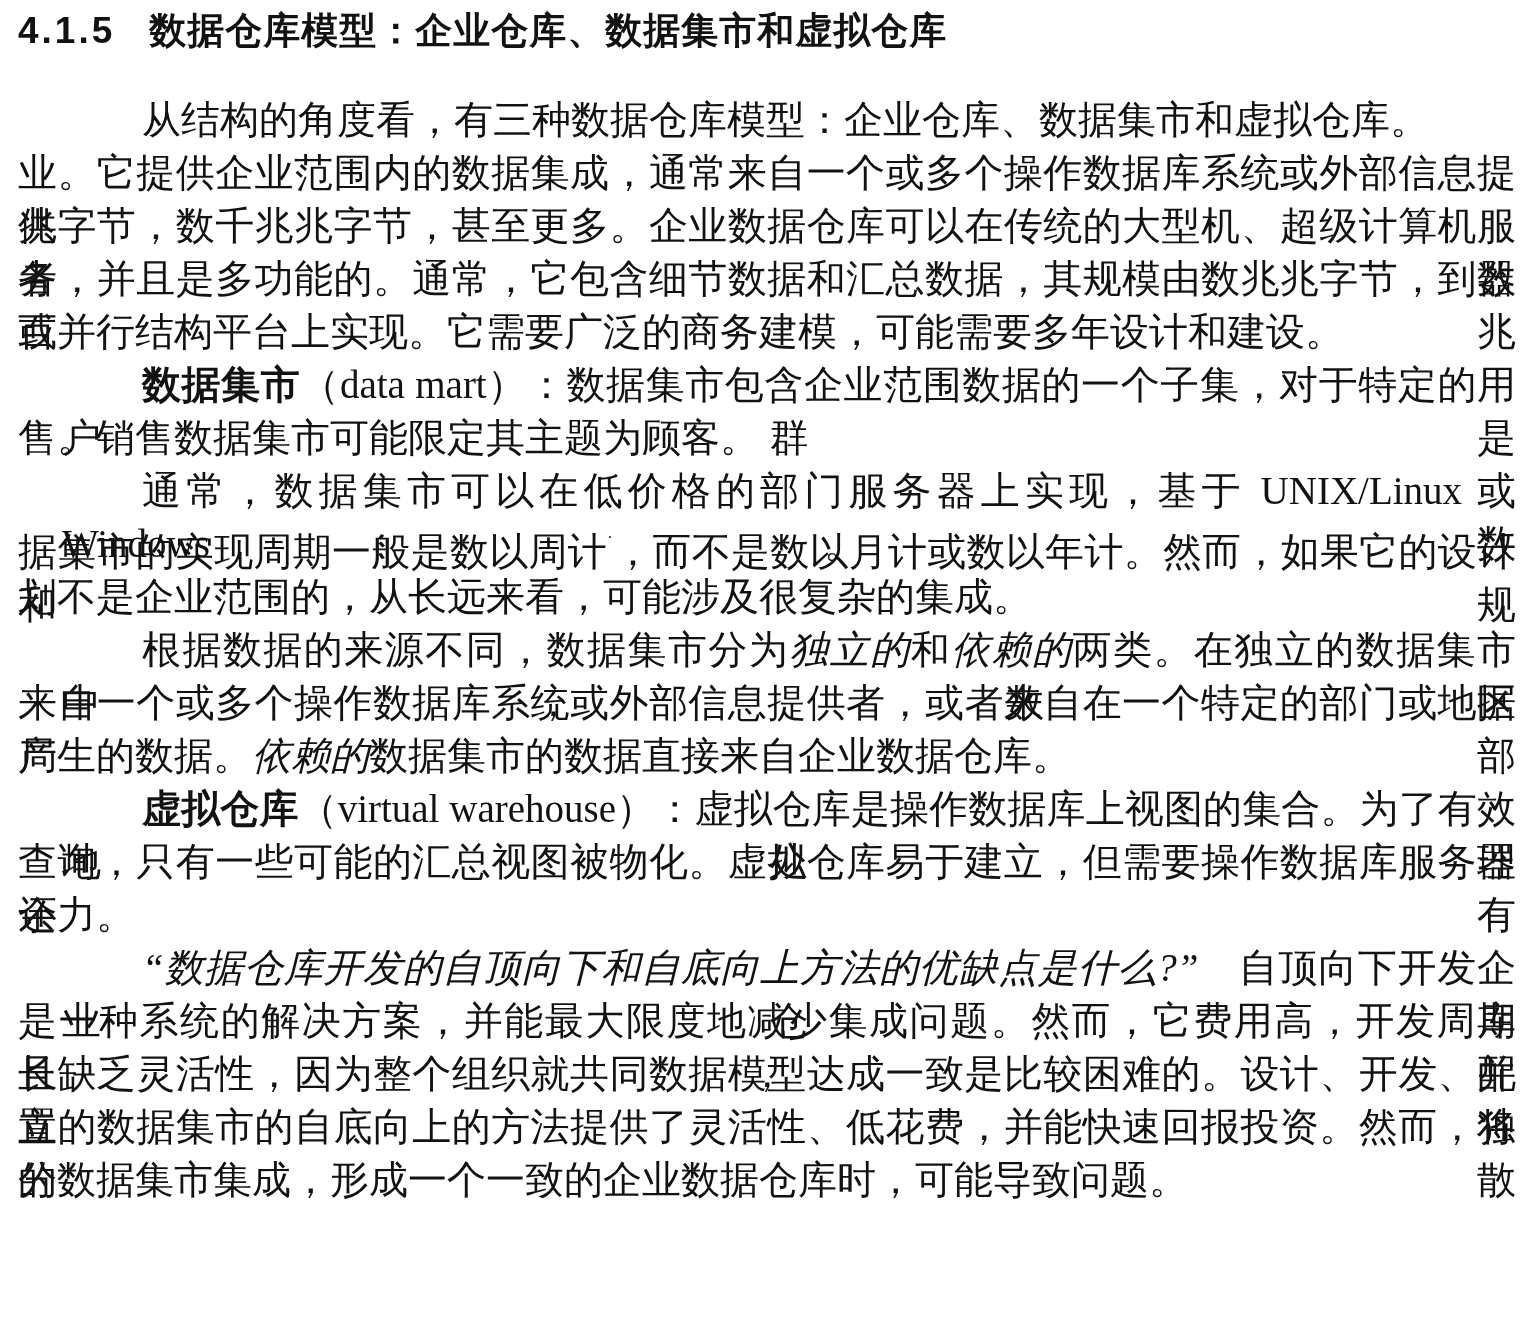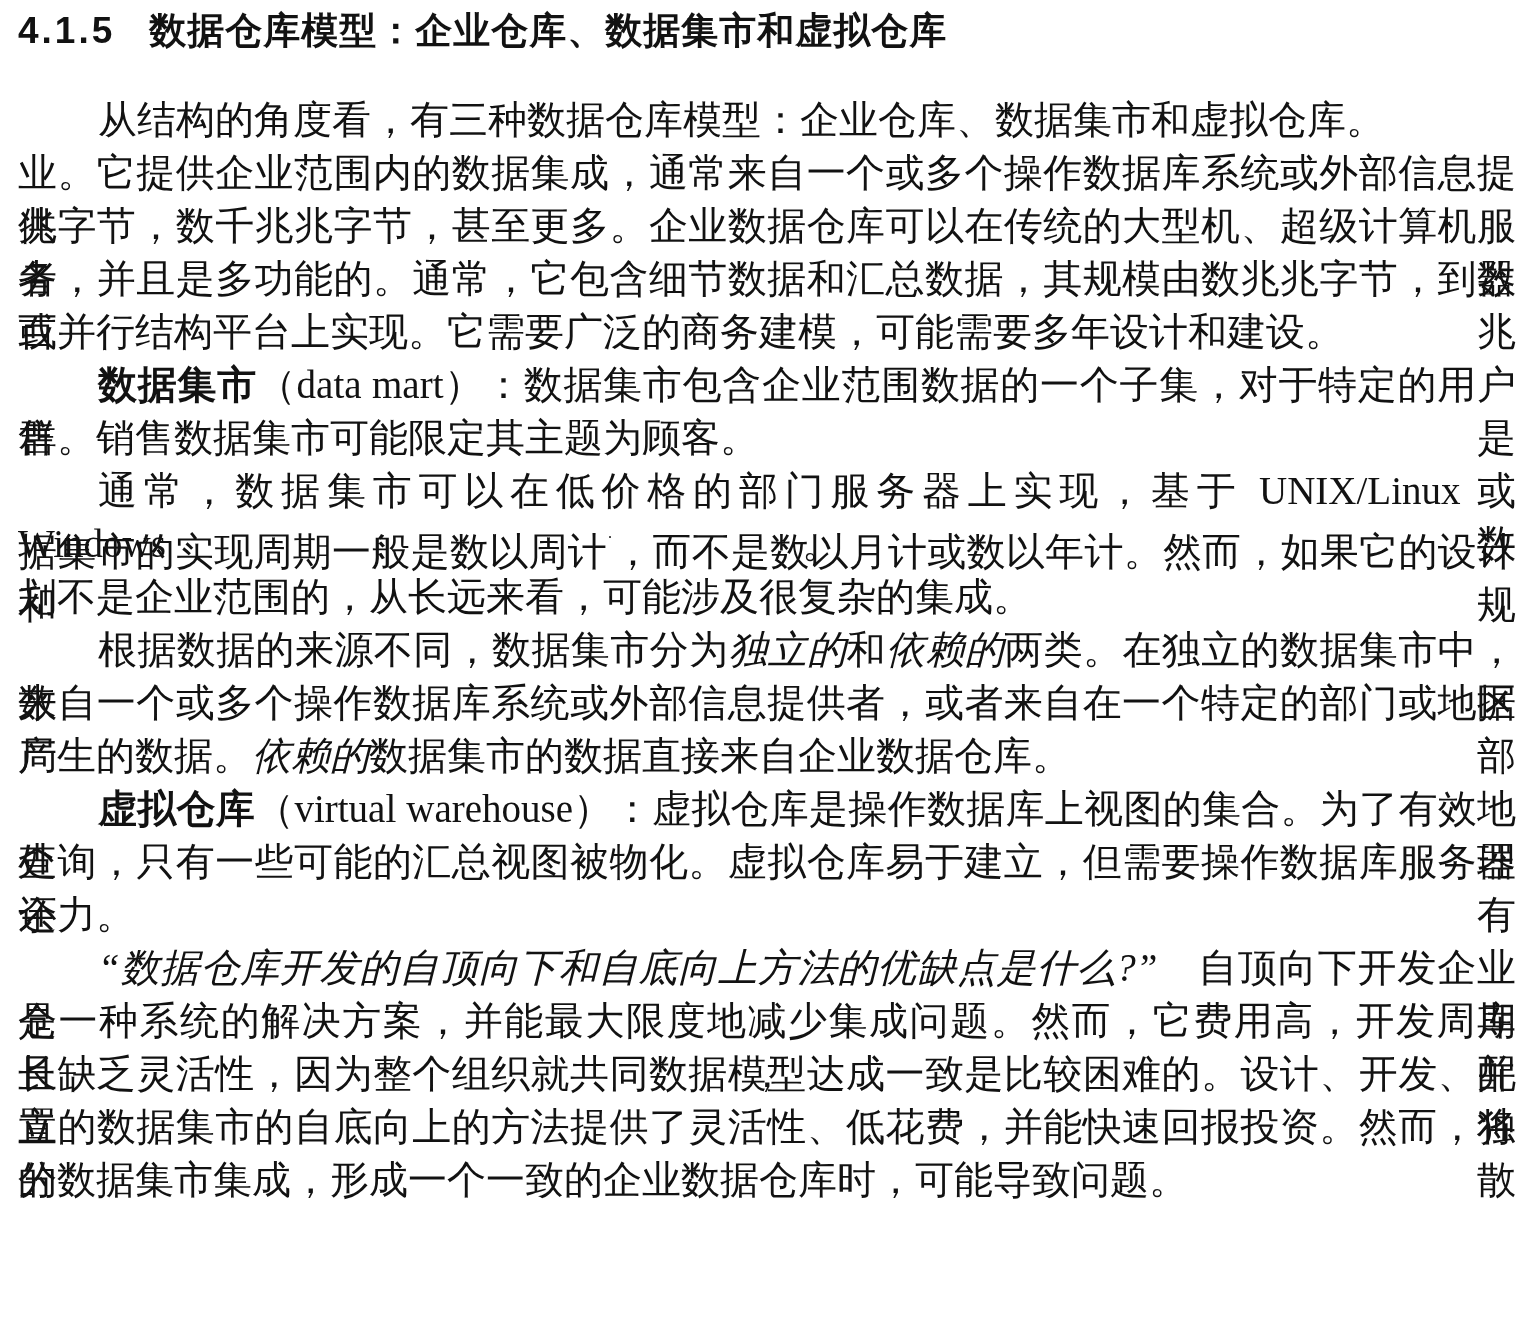--- a/index.html
+++ b/index.html
@@ -39,20 +39,21 @@
     text-align: justify;
     text-align-last: justify;
     text-justify: inter-character;
     height: 53px;
   }
   .line.end {
     text-align-last: left;
   }
   .line.indent {
     text-indent: 80px;
+    margin-left: 44px;
   }
   .term {
     font-family: "Liberation Sans", "DejaVu Sans", sans-serif;
     font-weight: bold;
   }
   .kaiti {
     font-style: italic;
   }
   .mark {
     font-size: 18px;

